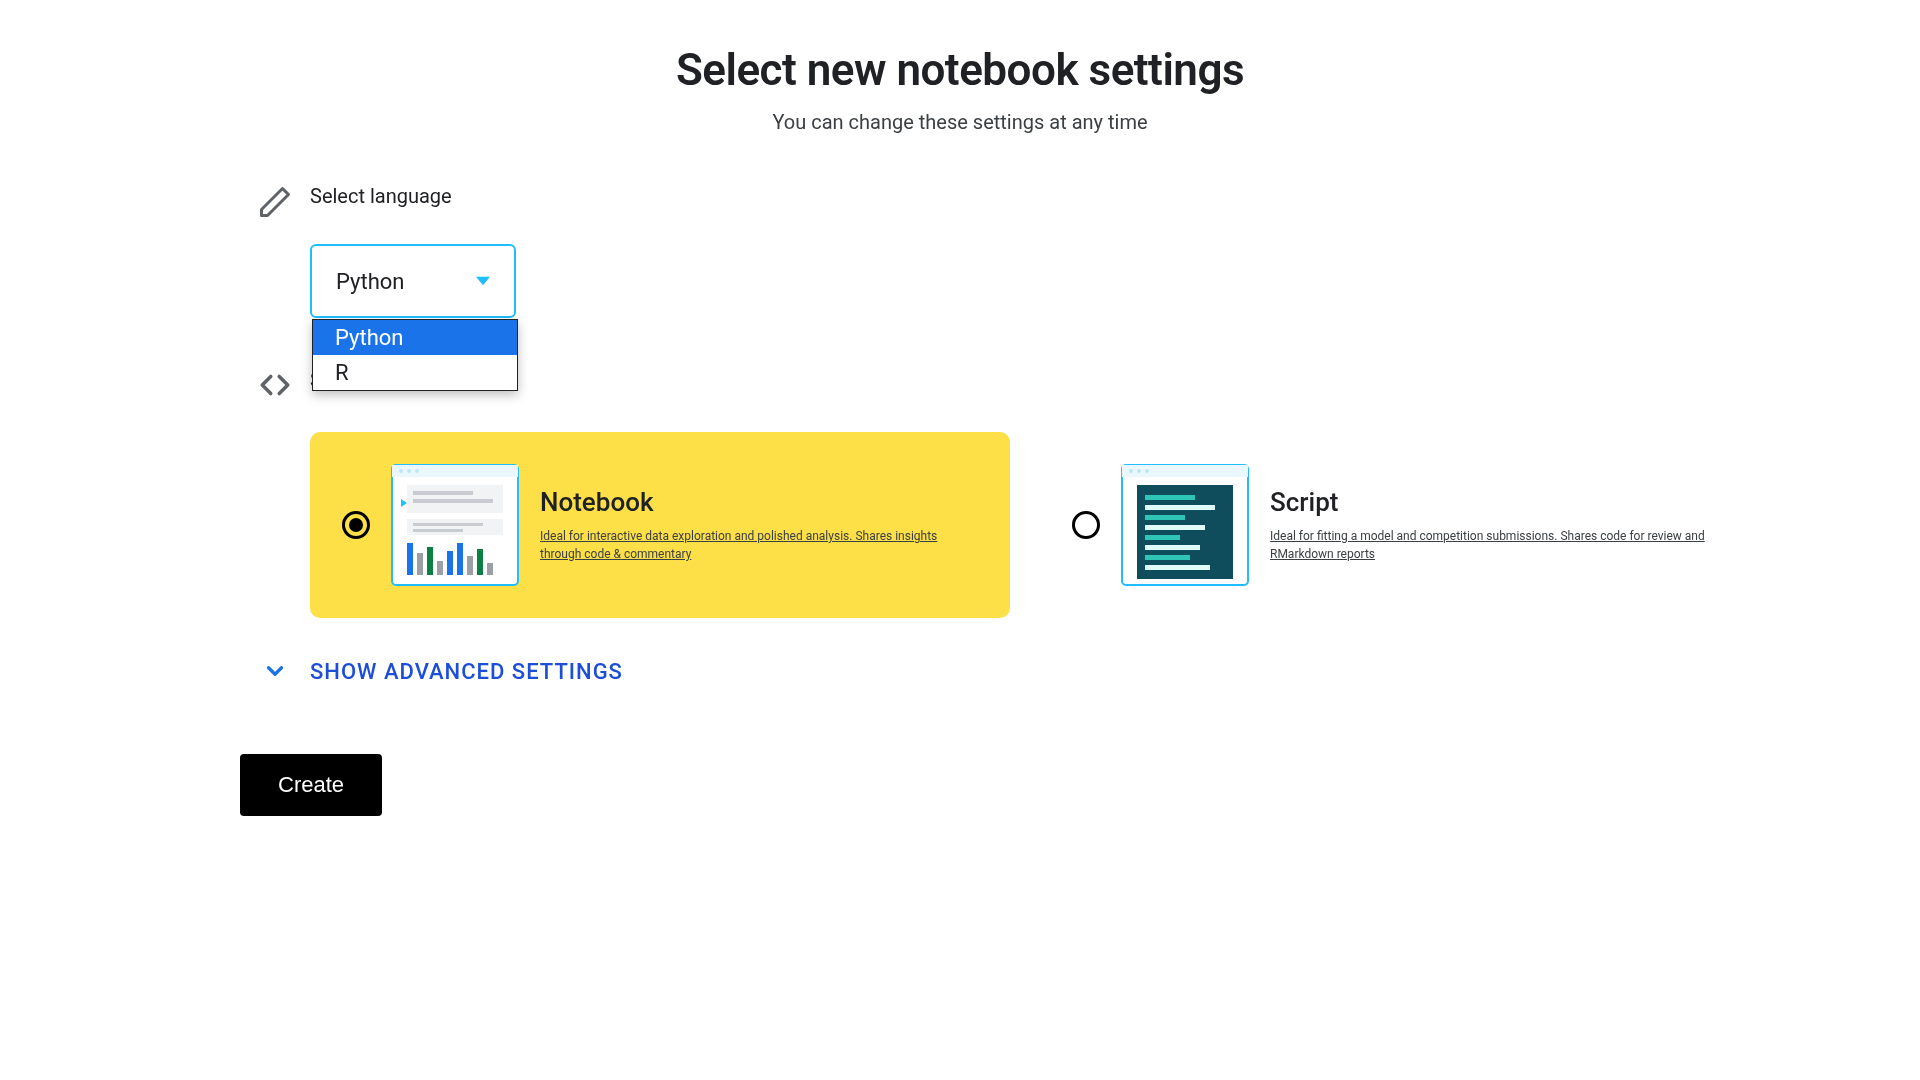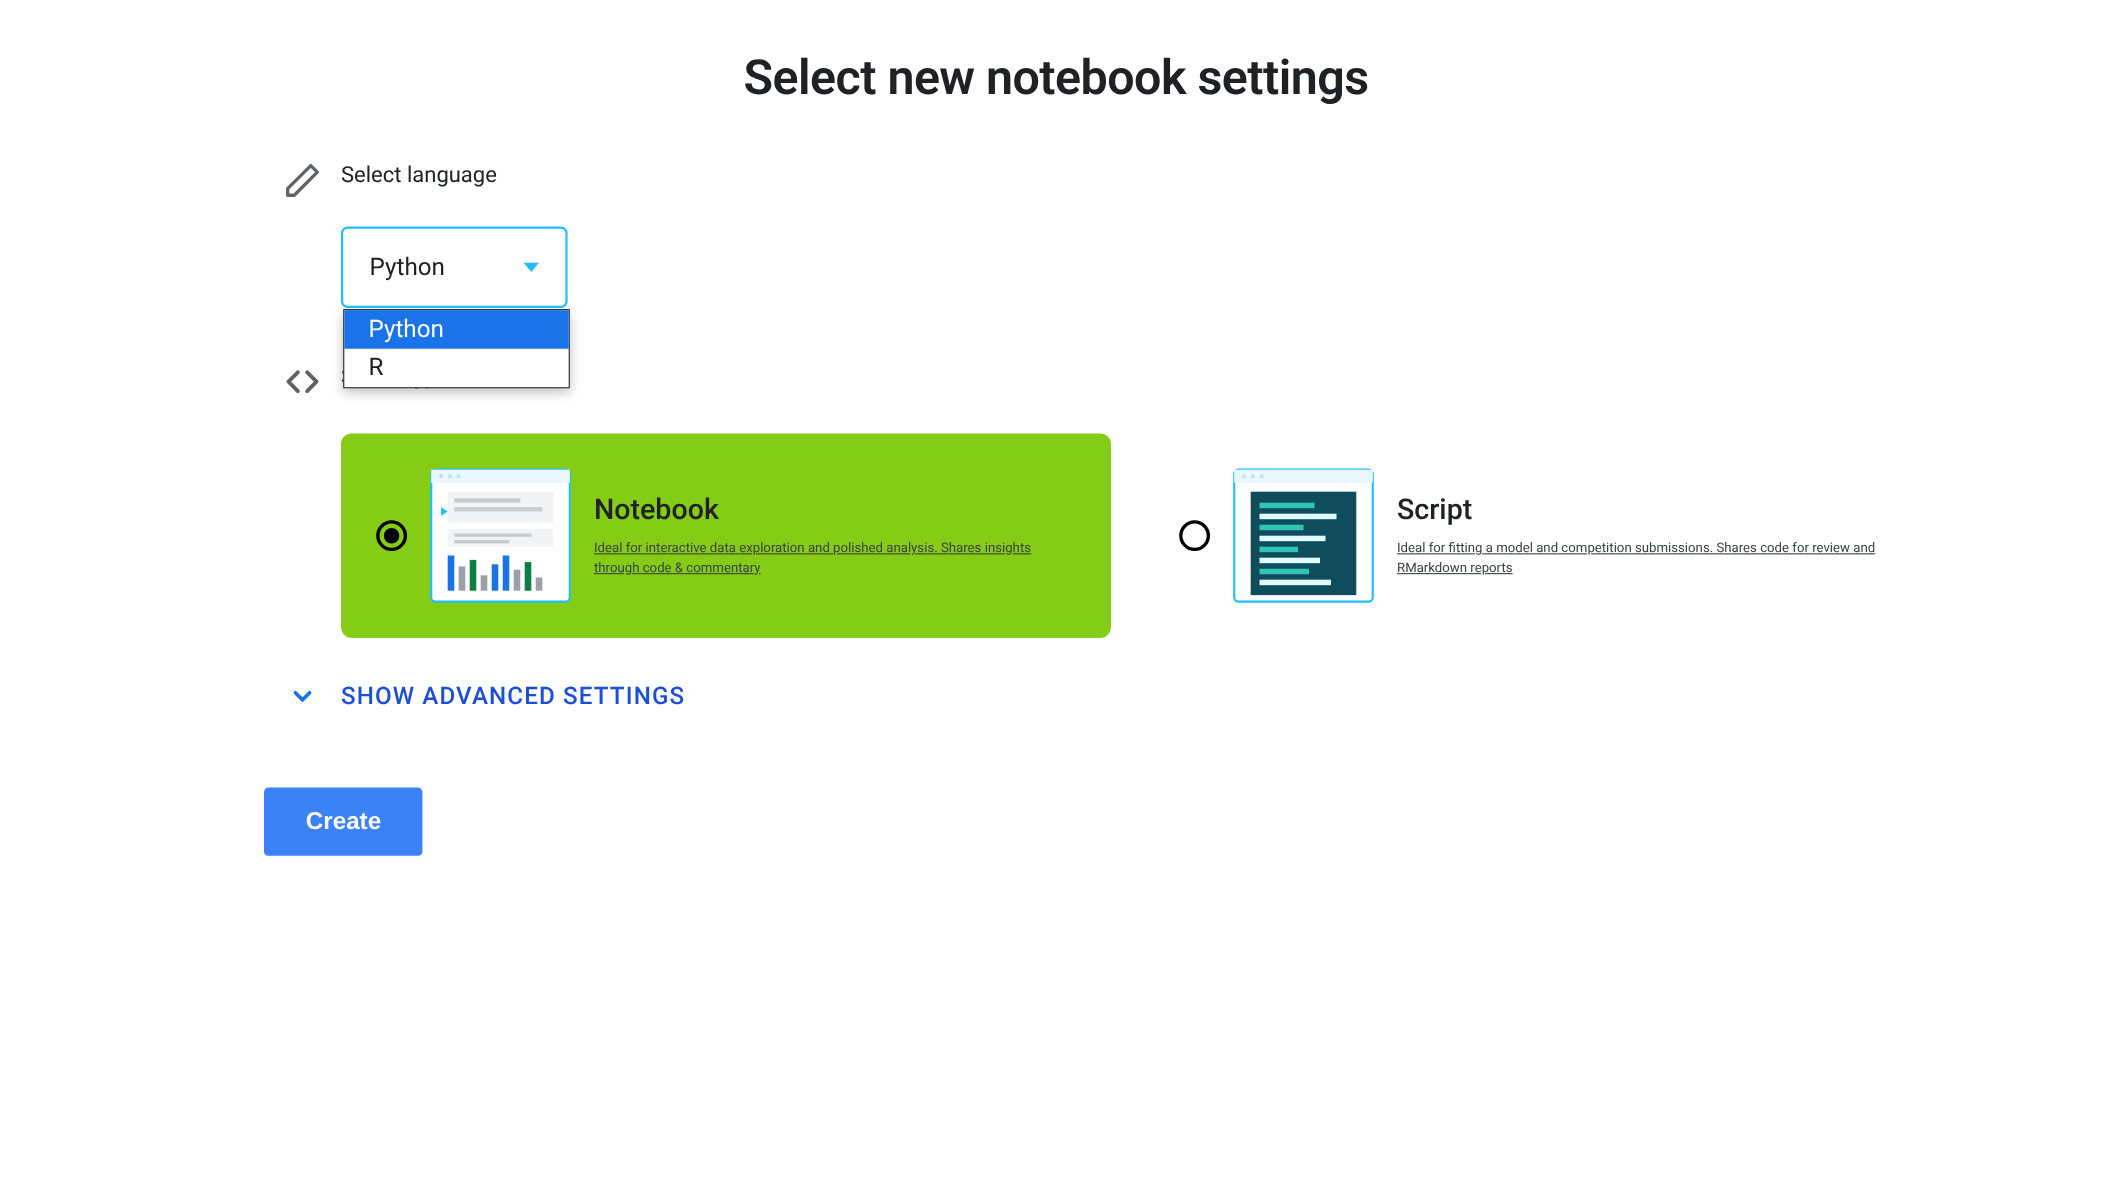--- a/index.html
+++ b/index.html
@@ -101,21 +101,21 @@
 }
 .card {
   display: flex;
   align-items: center;
   gap: 20px;
   padding: 28px 32px;
   border-radius: 10px;
   width: 700px;
   cursor: pointer;
 }
-.card.selected { background: #84cc16; }
+.card.selected { background: #fde047; }
 .radio {
   width: 28px;
   height: 28px;
   border: 3px solid #000;
   border-radius: 50%;
   flex: 0 0 28px;
   display: flex;
   align-items: center;
   justify-content: center;
 }
@@ -162,37 +162,38 @@
   font-size: 22px;
   font-weight: 500;
   letter-spacing: 1px;
   cursor: pointer;
 }
 .create-row {
   margin-top: 70px;
   padding-left: 0;
 }
 .create-btn {
-  background: #3b82f6;
+  background: #000000;
   color: #fff;
   border: none;
   border-radius: 4px;
   font-size: 22px;
-  font-weight: 700;
+  font-weight: 400;
   padding: 18px 38px;
   cursor: pointer;
 }
 svg { display: block; }
 </style>
 </head>
 <body>
 
 <div class="container">
   <div class="header">
     <h1 class="page-title">Select new notebook settings</h1>
+    <p class="page-subtitle">You can change these settings at any time</p>
   </div>
 
   <div class="section">
     <div class="section-icon-col">
       <span>
         <svg width="36" height="36" viewBox="0 0 24 24" fill="none" stroke="#5f6368" stroke-width="2" stroke-linecap="round" stroke-linejoin="round">
           <path d="M17 3l4 4L7 21H3v-4L17 3z"></path>
         </svg>
       </span>
     </div>

